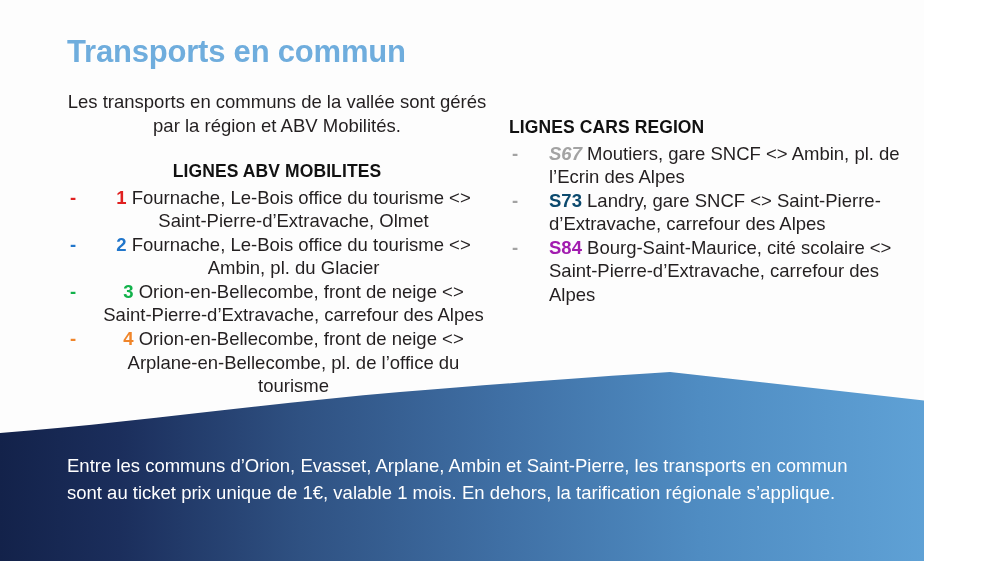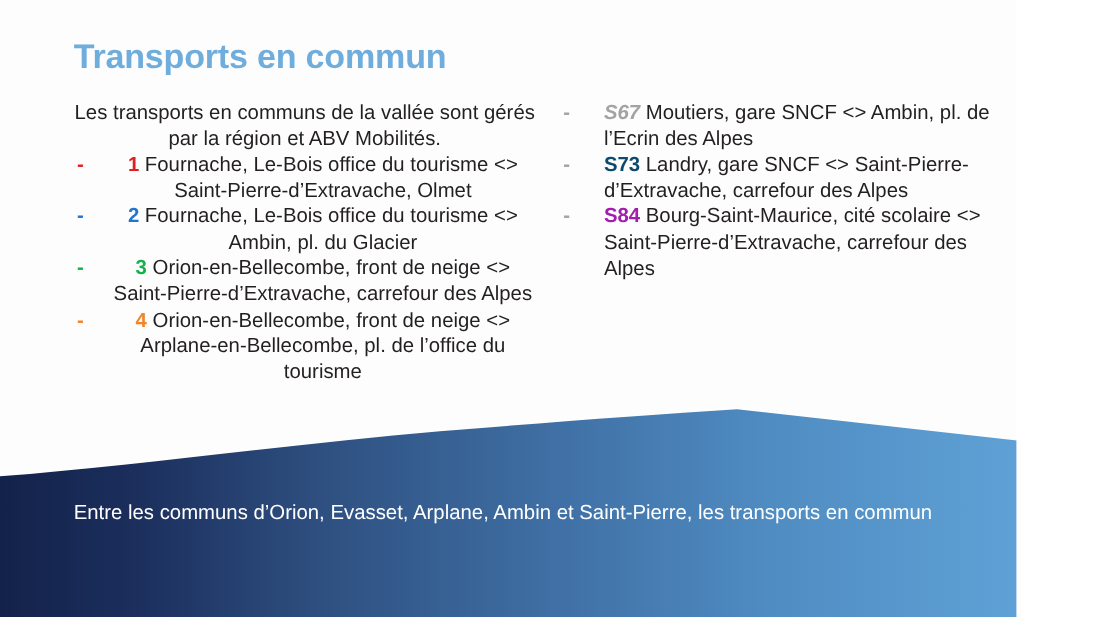--- a/index.html
+++ b/index.html
@@ -141,51 +141,54 @@
     <path d="M0,433 C120,424 260,404 400,392 C500,384 590,377 670,372 L1000,409 L1000,561 L0,561 Z" fill="url(#waveGrad)"></path>
   </svg>
 
   <div class="content">
 
     <div class="page-title" style="color: rgb(111, 173, 221);">Transports en commun</div>
 
     <div class="col col-left">
       <p class="intro">Les transports en communs de la vallée sont gérés par la région et ABV Mobilités.</p>
 
+      <div class="section-head">LIGNES ABV MOBILITES</div>
 
       <ul class="lines">
         <li>
           <span class="dash" style="color: rgb(224, 32, 32);">-</span><span class="code" style="color: rgb(224, 32, 32);">1</span> <span>Fournache, Le-Bois office du tourisme &lt;&gt; Saint-Pierre-d’Extravache, Olmet</span>
         </li>
         <li>
           <span class="dash" style="color: rgb(33, 118, 203);">-</span><span class="code" style="color: rgb(33, 118, 203);">2</span> <span>Fournache, Le-Bois office du tourisme &lt;&gt; Ambin, pl. du Glacier</span>
         </li>
         <li>
           <span class="dash" style="color: rgb(18, 178, 75);">-</span><span class="code" style="color: rgb(18, 178, 75);">3</span> <span>Orion-en-Bellecombe, front de neige &lt;&gt; Saint-Pierre-d’Extravache, carrefour des Alpes</span>
         </li>
         <li>
           <span class="dash" style="color: rgb(240, 133, 42);">-</span><span class="code" style="color: rgb(240, 133, 42);">4</span> <span>Orion-en-Bellecombe, front de neige &lt;&gt; Arplane-en-Bellecombe, pl. de l’office du tourisme</span>
         </li>
       </ul>
     </div>
 
     <div class="col col-right">
 
+      <div class="section-head">LIGNES CARS REGION</div>
 
       <ul class="lines">
         <li>
           <span class="dash" style="color: rgb(163, 163, 163);">-</span><span class="code" style="color: rgb(163, 163, 163); font-style: italic;">S67</span> <span>Moutiers, gare SNCF &lt;&gt; Ambin, pl. de l’Ecrin des Alpes</span>
         </li>
         <li>
           <span class="dash" style="color: rgb(163, 163, 163);">-</span><span class="code" style="color: #0c4a6e;">S73</span> <span>Landry, gare SNCF &lt;&gt; Saint-Pierre-d’Extravache, carrefour des Alpes</span>
         </li>
         <li>
           <span class="dash" style="color: rgb(163, 163, 163);">-</span><span class="code" style="color: #a21caf; text-align: center;">S84</span> <span>Bourg-Saint-Maurice, cité scolaire &lt;&gt; Saint-Pierre-d’Extravache, carrefour des Alpes</span>
         </li>
       </ul>
     </div>
 
     <div class="banner-text" style="color: rgb(255, 255, 255);">
       <p>Entre les communs d’Orion, Evasset, Arplane, Ambin et Saint-Pierre, les transports en commun</p>
+      <p>sont au ticket prix unique de 1€, valable 1 mois. En dehors, la tarification régionale s’applique.</p>
     </div>
 
   </div>
 </div>
 
 </body></html>

